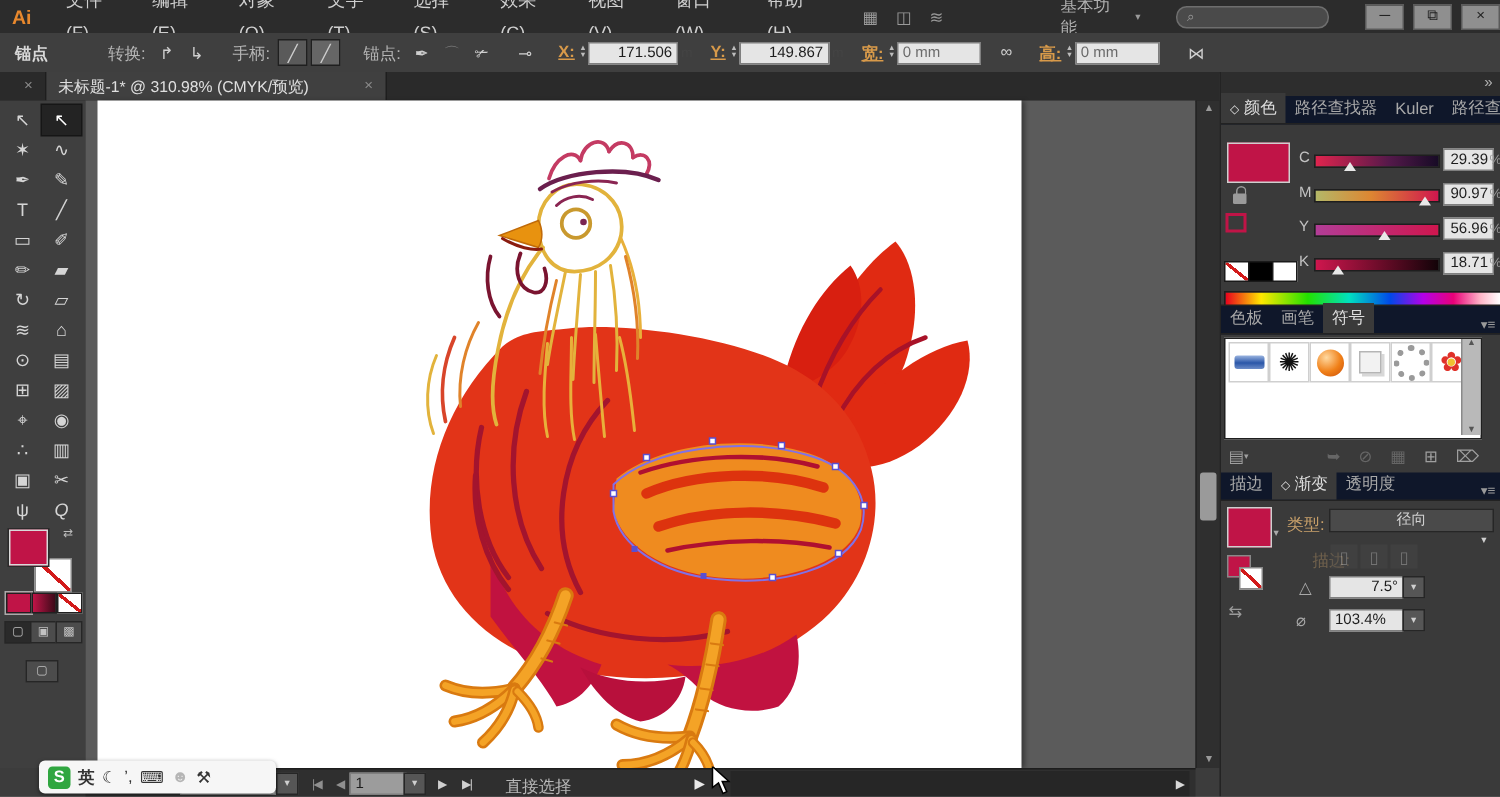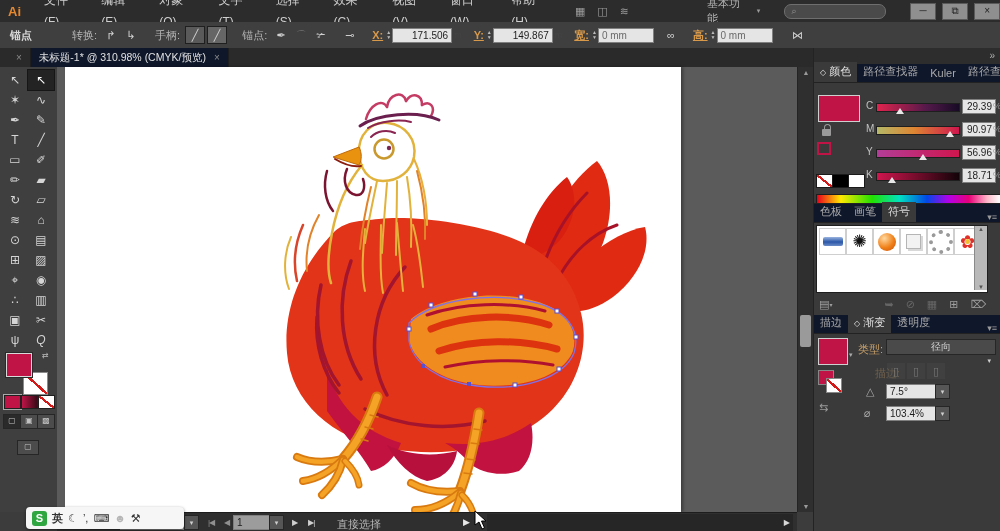--- a/index.html
+++ b/index.html
@@ -29,21 +29,21 @@
   .vbox{background:#e5e5e5;border:1px solid #7f7f7f;color:#1d1d1d;height:13px;line-height:13px;
         font-size:10px;padding:0 3px;text-align:right;overflow:hidden;white-space:nowrap;}
   .vbox.dim{color:#6a6a6a;}
   .stepper{display:inline-flex;flex-direction:column;justify-content:center;color:#bdbdbd;
            font-size:5px;line-height:5px;margin-right:1px;}
   .unit{color:#444;font-size:9px;margin-left:2px;}
   
   #tabbar{left:0;top:48px;width:813px;height:19px;background:#2a2a2a;border-bottom:1px solid #1e1e1e;}
   .doc-tab{height:19px;display:flex;align-items:center;padding:0 8px;font-size:10.5px;color:#9d9d9d;
            border-right:1px solid #1e1e1e;white-space:nowrap;}
-  .doc-tab.active{background:#0f172a;color:#e0e0e0;}
+  .doc-tab.active{background:#404040;color:#e0e0e0;gap:29px;}
   .tab-close{margin-left:8px;color:#8a8a8a;font-size:10px;}
   
   #toolbar{left:0;top:67px;width:57px;height:445px;background:#3f3f3f;border-right:1px solid #2a2a2a;}
   #toolgrid{position:absolute;left:2px;top:3px;display:grid;grid-template-columns:26px 26px;}
   .tool{width:26px;height:20px;display:flex;align-items:center;justify-content:center;
         color:#d5d5d5;font-size:12px;}
   .tool.active{background:#232323;outline:1px solid #161616;}
   .fillsw{left:6px;top:286px;width:24px;height:22px;background:#c01447;border:1px solid #d9d9d9;
           box-shadow:0 0 0 1px #2a2a2a;}
   .strokesw{left:23px;top:305px;width:23px;height:21px;background:#fff;border:1px solid #8a8a8a;
@@ -547,21 +547,21 @@
       <div class="gsel abs row" style="left:72px;top:24px;width:100px">
         <span>径向</span>
         <span style="margin-left:auto;font-size:7px">▾</span>
       </div>
       <span class="abs dis" style="left:61px;top:51px;color:#c8a06a">描边:</span>
       <span class="abs dis ob-btn" style="left:72px;top:48px;background:#4a4a4a">▯</span>
       <span class="abs dis ob-btn" style="left:92px;top:48px;background:#4a4a4a">▯</span>
       <span class="abs dis ob-btn" style="left:112px;top:48px;background:#4a4a4a">▯</span>
 
       <span class="abs" style="left:52px;top:70px;color:#a8a8a8">△</span>
-      <span class="vbox abs" style="left:72px;top:69px;width:42px;text-align:left">7.5°</span>
+      <span class="vbox abs" style="left:72px;top:69px;width:42px;text-align:right">7.5°</span>
       <span class="st-drop abs" style="left:121px;top:69px">▾</span>
 
       <span class="abs" style="left:50px;top:92px;color:#a8a8a8">⌀</span>
       <span class="vbox abs" style="left:72px;top:91px;width:42px;text-align:left">103.4%</span>
       <span class="st-drop abs" style="left:121px;top:91px">▾</span>
     </div>
   </div>
 
   <div id="ime" class="abs">
     <span id="sogou">S</span>

